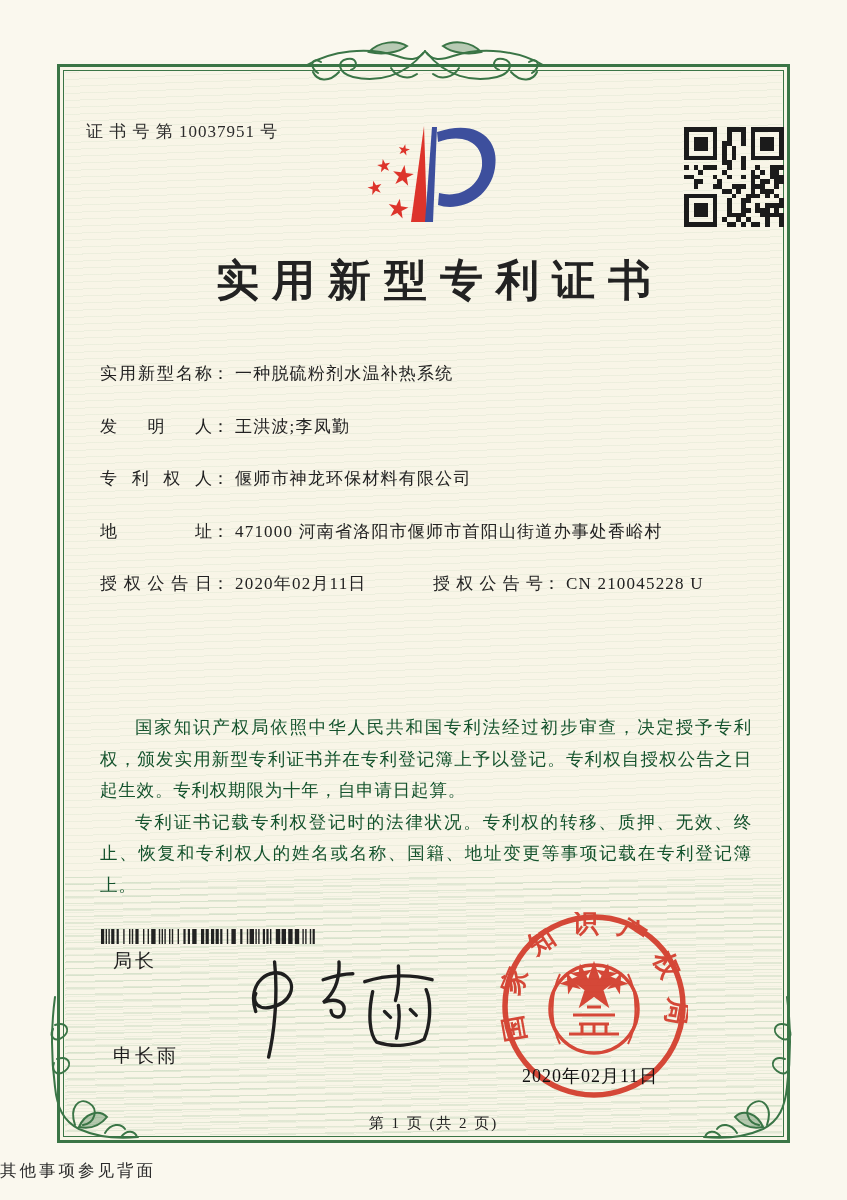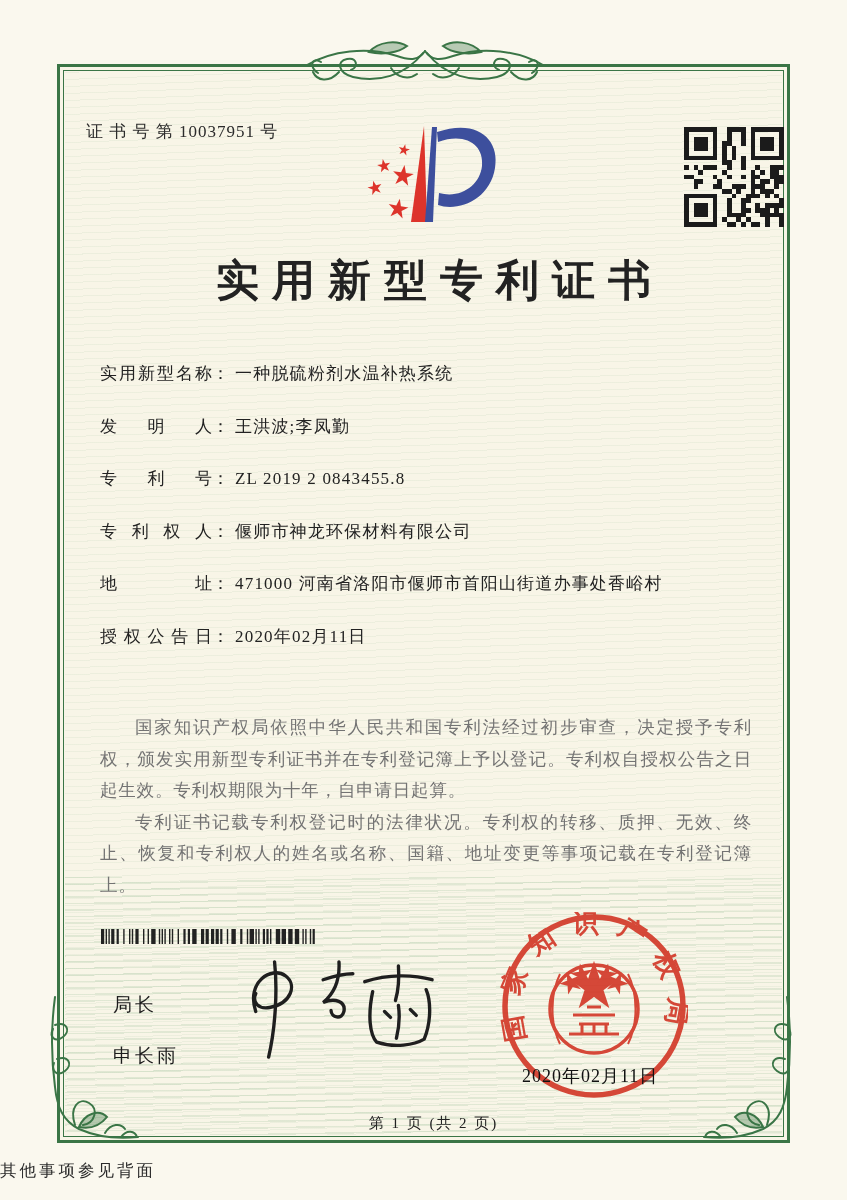--- a/index.html
+++ b/index.html
@@ -30,27 +30,27 @@
   .title{position:absolute;left:0;right:0;top:252px;text-align:center;font-size:43px;font-weight:700;letter-spacing:13px;padding-left:13px;color:#222;margin-left:20px;}
 
   .rows{position:absolute;left:100px;top:362px;width:660px;color:#222;}
   .row{position:relative;height:52.5px;font-size:17px;white-space:nowrap;}
   .flabel{display:inline-block;width:112px;text-align:justify;text-align-last:justify;letter-spacing:0;vertical-align:top;}
   .colon{display:inline-block;margin-right:6px;}
   .fvalue{letter-spacing:1.2px;}
   .grant2{position:absolute;left:333px;top:0;}
   .grant2 .flabel{width:110px;}
 
-  .paras{position:absolute;left:100px;top:712px;width:652px;font-size:17.5px;line-height:31.5px;letter-spacing:0.8px;color:#737373;text-align:justify;}
+  .paras{position:absolute;left:100px;top:712px;width:652px;font-size:17.5px;line-height:31.5px;letter-spacing:0.8px;color:#14532d;text-align:justify;}
   .paras p{text-indent:2em;}
 
   .barcode{position:absolute;left:101px;top:929px;width:216px;height:15px;}
   .barcode svg{width:100%;height:100%;}
 
-  .director-title{position:absolute;left:113px;top:992px;font-size:19px;letter-spacing:3px;color:#1c1c1c;}
+  .director-title{position:absolute;left:113px;top:948px;font-size:19px;letter-spacing:3px;color:#1c1c1c;}
   .director-name{position:absolute;left:113px;top:1031px;font-size:19px;letter-spacing:3px;color:#1c1c1c;margin-top:12px;}
   .signature{position:absolute;left:228px;top:950px;width:218px;height:120px;}
 
   .seal{position:absolute;left:500px;top:912px;width:188px;height:188px;opacity:0.93;}
   .seal-date{position:absolute;left:522px;top:1064px;font-size:18px;letter-spacing:1px;color:#111;z-index:5;}
 
   .page-info{position:absolute;left:0;right:0;top:1114px;text-align:center;font-size:15px;letter-spacing:2px;color:#222;margin-left:20px;}
   .footer-note{position:absolute;left:0;right:0;top:1160px;font-size:16.5px;letter-spacing:3px;color:#2a2a2a;}
 </style>
 </head>
@@ -135,30 +135,30 @@
   <div class="title">实用新型专利证书</div>
 
   <div class="rows">
     <div class="row">
       <span class="flabel">实用新型名称</span><span class="colon">：</span><span class="fvalue">一种脱硫粉剂水温补热系统</span>
     </div>
     <div class="row">
       <span class="flabel">发明人</span><span class="colon">：</span><span class="fvalue">王洪波;李凤勤</span>
     </div>
     <div class="row">
-      <span class="flabel">专利号</span><span class="colon">：</span><span class="fvalue">ZL 2019 2 0843455.8</span>
-    </div>
-    <div class="row">
       <span class="flabel">专利权人</span><span class="colon">：</span><span class="fvalue">偃师市神龙环保材料有限公司</span>
     </div>
     <div class="row">
       <span class="flabel">地址</span><span class="colon">：</span><span class="fvalue">471000 河南省洛阳市偃师市首阳山街道办事处香峪村</span>
     </div>
     <div class="row">
       <span class="flabel">授权公告日</span><span class="colon">：</span><span class="fvalue">2020年02月11日</span>
+      <span class="grant2">
+        <span class="flabel">授权公告号</span><span class="colon">：</span><span class="fvalue">CN 210045228 U</span>
+      </span>
     </div>
   </div>
 
   <div class="paras">
     <p>国家知识产权局依照中华人民共和国专利法经过初步审查，决定授予专利权，颁发实用新型专利证书并在专利登记簿上予以登记。专利权自授权公告之日起生效。专利权期限为十年，自申请日起算。</p>
     <p>专利证书记载专利权登记时的法律状况。专利权的转移、质押、无效、终止、恢复和专利权人的姓名或名称、国籍、地址变更等事项记载在专利登记簿上。</p>
   </div>
 
   <div class="barcode">
     <svg id="barcode-svg" viewBox="0 0 216 15" preserveAspectRatio="none">

